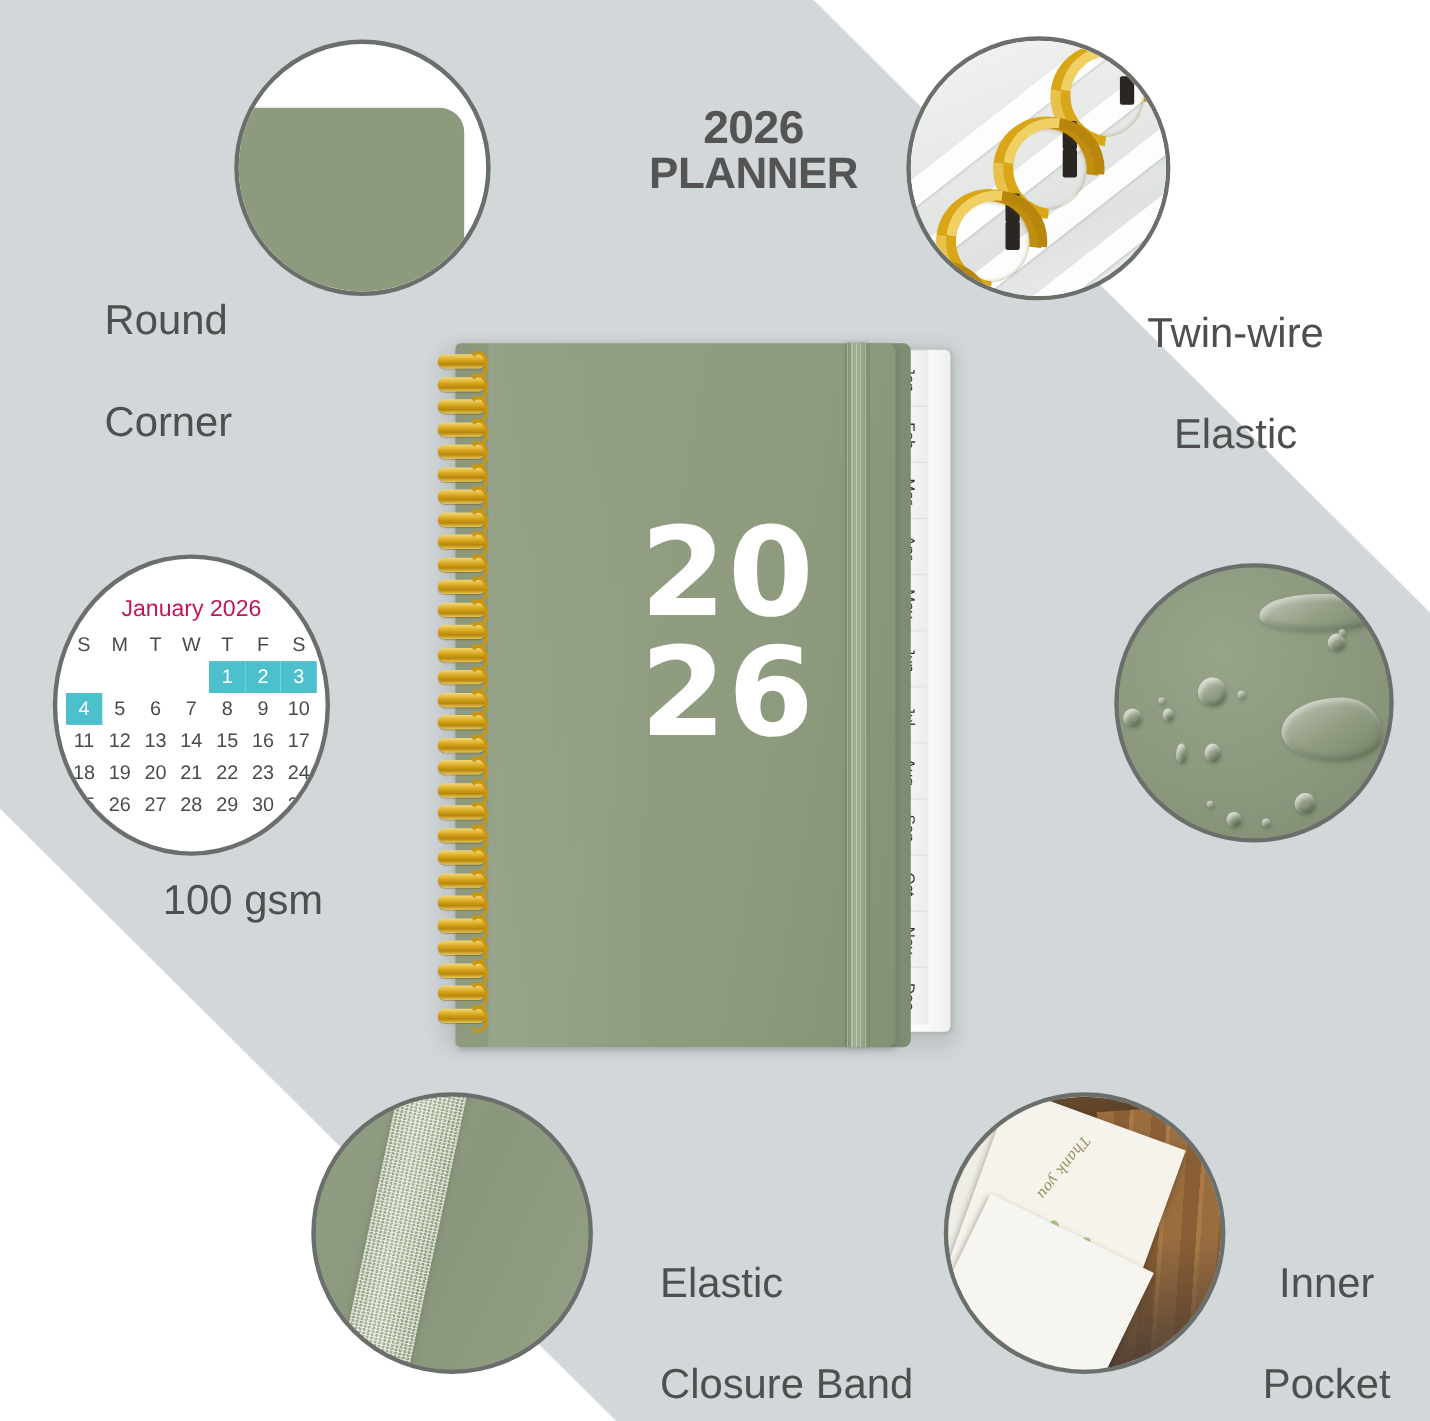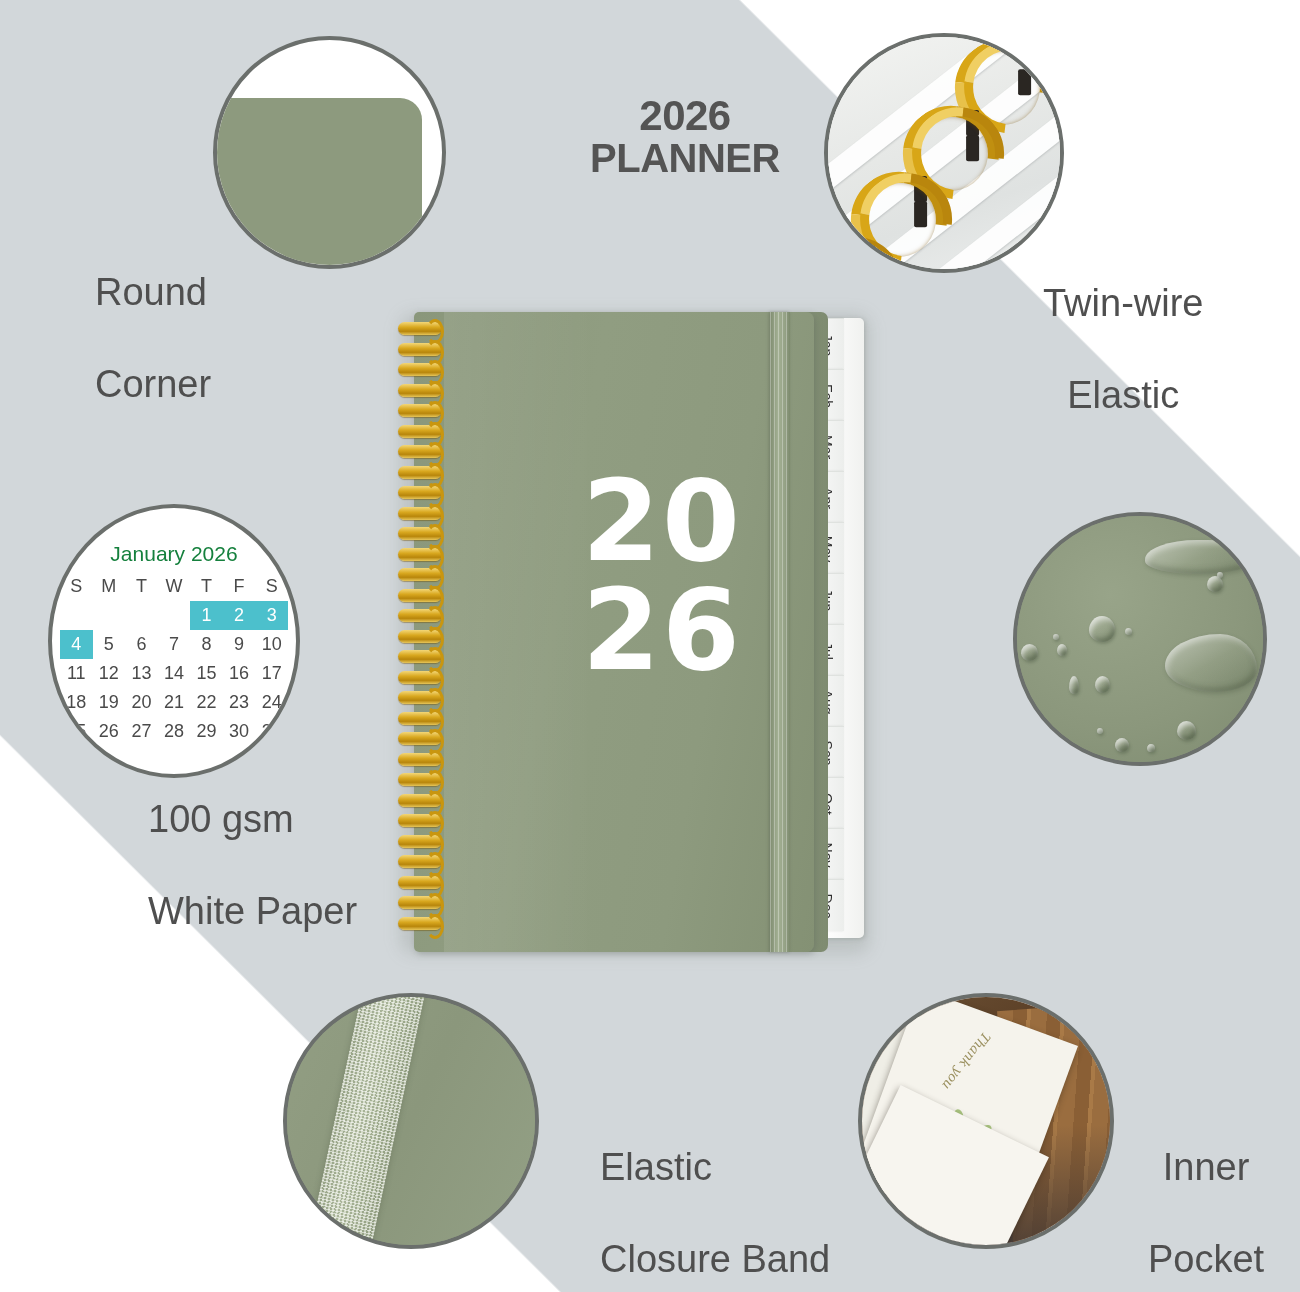--- a/index.html
+++ b/index.html
@@ -127,21 +127,21 @@
   #lb-pvc{left:940px;top:797px;text-align:left;}
   #lb-elastic{left:600px;top:1145px;text-align:left;}
   #lb-pocket{left:1148px;top:1145px;text-align:center;white-space:nowrap;}
   .label .l2{display:block;margin-top:47px;}
 
   
   #c-cal{left:48px;top:504px;width:244px;height:266px;border-radius:50%;
     border:4px solid #6b6f6c;background:#ffffff;position:absolute;overflow:hidden;}
   .cal-inner{position:absolute;left:0;top:34px;width:244px;}
   .cal-title{
-    text-align:center;color:#15803d;font-size:21px;margin-bottom:6px;
+    text-align:center;color:#be185d;font-size:21px;margin-bottom:6px;
   }
   table.cal{border-collapse:collapse;width:228px;margin:0 auto;table-layout:fixed;}
   table.cal th,table.cal td{
     width:32px;height:29px;text-align:center;vertical-align:middle;
     font-size:18px;color:#4a4a4a;padding:0;
   }
   table.cal th{font-weight:normal;}
   table.cal td.hl{background:#4cc0cc;color:#ffffff;}
 
   
@@ -330,21 +330,20 @@
               <td>29</td>
               <td>30</td>
               <td>31</td>
             </tr>
           </tbody>
       </table>
     </div>
   </div>
   <div class="label" id="lb-paper">
     <span class="l1">100 gsm</span>
-    <span class="l2">White Paper</span>
   </div>
 
   <div class="circle" id="c-pvc">
     <div class="pvc-bg"></div>
     <div class="blob" style="left:128px;top:24px;width:110px;height:34px;border-radius:50% 45% 55% 50%/60% 55% 45% 40%;"></div>
     <div class="blob" style="left:148px;top:118px;width:92px;height:58px;border-radius:60% 40% 45% 55%/55% 60% 40% 45%;"></div>
     <div class="drop" style="left:72px;top:100px;width:26px;height:26px;"></div>
     <div class="drop" style="left:190px;top:60px;width:16px;height:16px;"></div>
     <div class="drop" style="left:4px;top:128px;width:17px;height:17px;"></div>
     <div class="drop" style="left:40px;top:128px;width:10px;height:12px;"></div>

